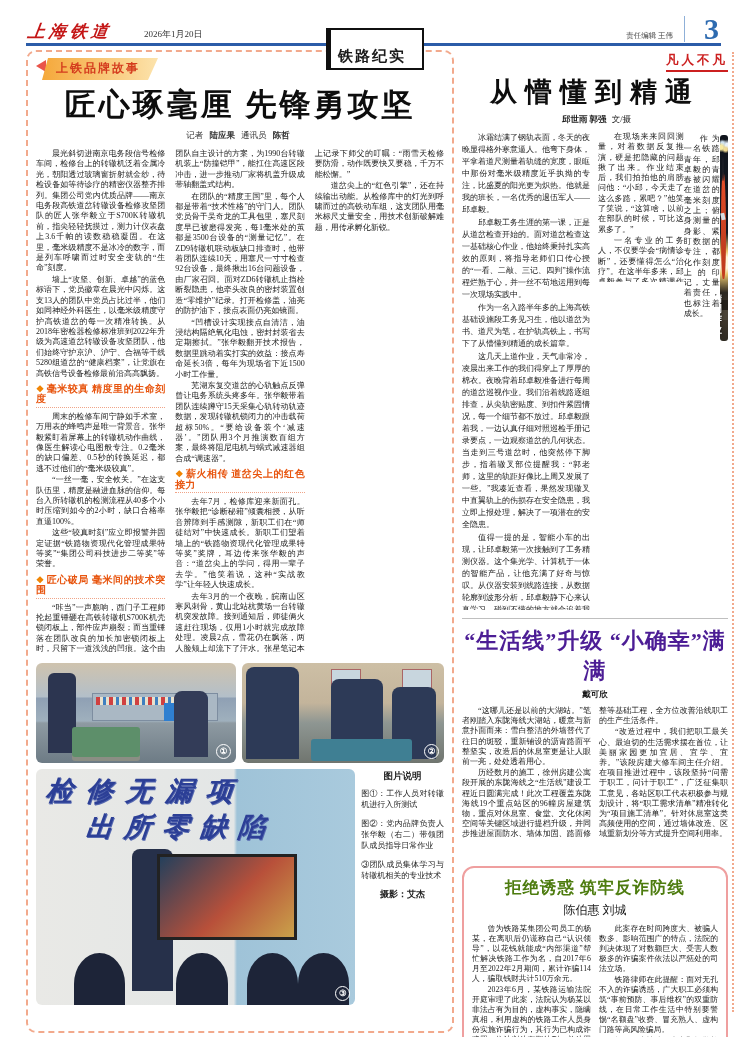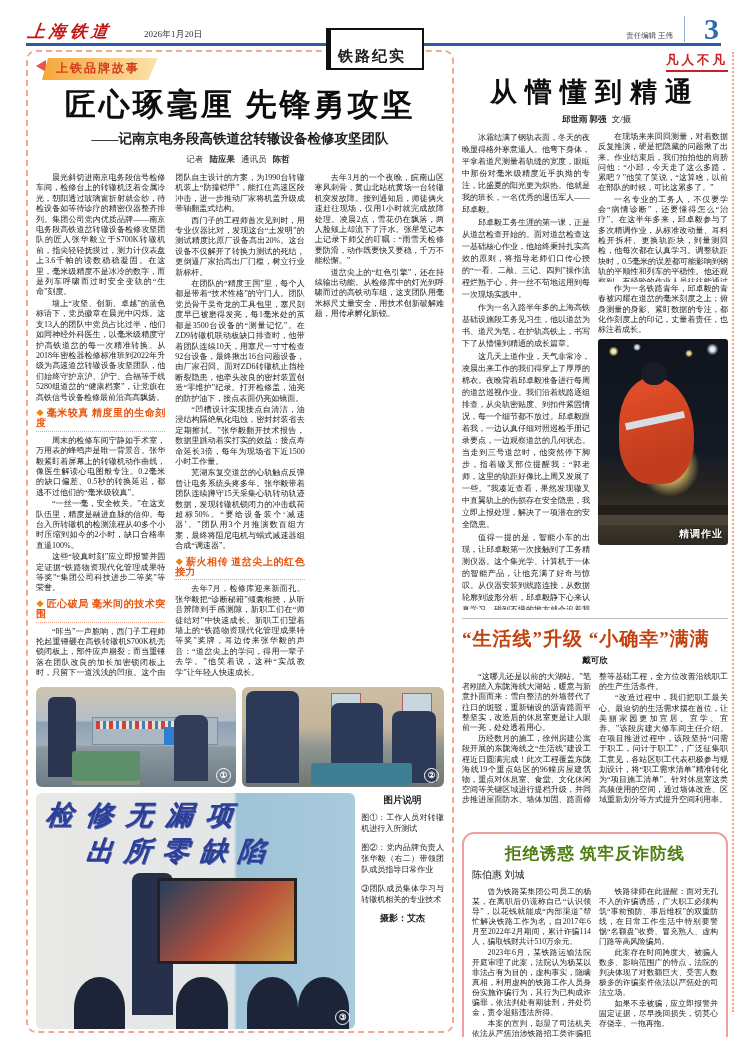--- a/index.html
+++ b/index.html
@@ -72,45 +72,45 @@
   .caption-col p{margin:0 0 8px;text-align:justify;}
   .photographer{font-weight:900;text-align:center;font-size:9px;margin-top:4px;}
   
   .col-label{position:absolute;right:0;top:0;color:#cc2020;font-weight:900;font-size:12.5px;
              letter-spacing:3px;border-bottom:2px solid #cc2020;padding-bottom:1px;}
   .r1-title{text-align:center;font-size:27px;font-weight:900;letter-spacing:8px;margin:22px 0 4px;color:#0d0d0d;}
   .r1-byline{text-align:center;font-size:8.5px;margin-bottom:6px;}
   .r1-byline b{margin:0 3px;}
   .two-col{display:flex;gap:8px;}
   .r1-colL{width:128px;height:478px;overflow:hidden;font-size:8px;line-height:12px;text-align:justify;}
-  .r1-colR{width:130px;font-size:8px;line-height:10.3px;text-align:justify;display:flex;flex-direction:column;}
+  .r1-colR{width:130px;font-size:8px;line-height:10.3px;text-align:justify;display:flex;flex-direction:row;}
   .r1-colR .textcut{height:150px;overflow:hidden;}
   .night-photo{position:relative;width:130px;height:206px;margin-top:3px;border-radius:3px;overflow:hidden;
      background:
        radial-gradient(circle 6px at 12% 6%,#f7e9a0 0 2px,transparent 5px),
        radial-gradient(circle 5px at 30% 4%,#cfe2f0 0 1.5px,transparent 4px),
        radial-gradient(circle 5px at 70% 7%,#f0d890 0 1.5px,transparent 4px),
        radial-gradient(circle 8px at 88% 5%,#e8f0f8 0 2px,transparent 6px),
        radial-gradient(circle 30px at 55% 62%,#fff7d8 0 6px,#e8c36a 12px,transparent 30px),
        linear-gradient(180deg,#10141c 0%,#141a24 55%,#2a2620 75%,#41382c 88%,#2e2a22 100%);}
   .worker{position:absolute;left:16%;top:18%;width:58%;height:52%;background:linear-gradient(160deg,#e8502a,#c23d1e 70%);
           border-radius:45% 55% 40% 40%;}
   .worker:before{content:"";position:absolute;left:30%;top:-14%;width:34%;height:22%;background:#1a1d26;border-radius:50%;}
   .worker .stripe{position:absolute;left:8%;top:38%;width:80%;height:7%;background:#d8dde2;transform:rotate(-12deg);}
   .rail{position:absolute;left:0;bottom:10%;width:100%;height:5%;background:#4a4336;box-shadow:0 -10px 0 #221f1a;}
   .photo-cap{position:absolute;right:5px;bottom:6px;color:#fff;font-size:10px;font-weight:700;letter-spacing:1px;text-shadow:0 0 3px #000;}
   .divider{border:0;border-top:1px solid #bfbfbf;margin:8px 0 7px;}
-  .r2-title{text-align:left;font-size:19px;font-weight:900;letter-spacing:1px;margin:2px 0 3px;color:#c2410c;}
+  .r2-title{text-align:center;font-size:22px;font-weight:900;letter-spacing:1px;margin:2px 0 3px;color:#4c1d95;}
   .r2-author{text-align:center;font-size:8.5px;font-weight:700;margin-bottom:5px;}
   .r2-body{height:152px;overflow:hidden;column-count:2;column-gap:8px;column-fill:auto;
            font-size:8px;line-height:10.2px;text-align:justify;}
   
   .law-box{margin-top:8px;border:2px solid #ef9f9f;border-radius:12px;padding:7px 8px;height:292px;box-sizing:border-box;}
   .law-title{text-align:center;font-size:16.5px;font-weight:900;letter-spacing:1px;margin:2px 0 3px;color:#4d7c0f;}
-  .law-authors{text-align:left;font-size:10px;margin-bottom:5px;}
+  .law-authors{text-align:center;font-size:12px;margin-bottom:5px;}
   .law-cols{display:flex;gap:8px;}
   .law-colL,.law-colR{width:120px;font-size:7.8px;line-height:10px;text-align:justify;color:#222;}
   .law-colL{height:238px;overflow:hidden;}
   .law-colR .textcut{height:172px;overflow:hidden;}
 </style>
 </head>
 <body>
 
 <div id="page">
 
@@ -124,38 +124,36 @@
     <span class="pageno">3</span>
   </div>
 
   <div class="right-edge-dots"></div>
 
   <div class="left-block">
     <div>
       <span class="badge-tip"></span><span class="badge">上铁品牌故事</span>
     </div>
     <div class="l-title">匠心琢毫厘 先锋勇攻坚</div>
-    <div class="l-subtitle">——记南京电务段高铁道岔转辙设备检修攻坚团队</div>
     <div class="l-byline">
       <span>记者</span>
       <b>陆应果</b>
       <span>通讯员</span>
       <b>陈哲</b>
     </div>
 
     <div class="l-body">
         <p class="para">晨光斜切进南京电务段信号检修车间，检修台上的转辙机泛着金属冷光，朝阳透过玻璃窗折射就金纱，待检设备如等待诊疗的精密仪器整齐排列。集团公司党内优质品牌——南京电务段高铁道岔转辙设备检修攻坚团队的匠人张华毅立于S700K转辙机前，指尖轻轻抚摸过，测力计仪表盘上3.6千帕的读数稳稳凝固。在这里，毫米级精度不是冰冷的数字，而是列车呼啸而过时安全变轨的“生命”刻度。</p>
         <p class="para">墙上“攻坚、创新、卓越”的蓝色标语下，党员徽章在晨光中闪烁。这支13人的团队中党员占比过半，他们如同神经外科医生，以毫米级精度守护高铁道岔的每一次精准转换。从2018年密检器检修标准班到2022年升级为高速道岔转辙设备攻坚团队，他们始终守护京沪、沪宁、合福等干线5280组道岔的“健康档案”，让党旗在高铁信号设备检修最前沿高高飘扬。</p>
         <div class="subhead"><span class="diamond">❖</span>毫米较真 精度里的生命刻度</div>
         <p class="para">周末的检修车间宁静如手术室，万用表的蜂鸣声是唯一背景音。张华毅紧盯着屏幕上的转辙机动作曲线，像医生解读心电图般专注。0.2毫米的缺口偏差、0.5秒的转换延迟，都逃不过他们的“毫米级较真”。</p>
         <p class="para">“一丝一毫，安全攸关。”在这支队伍里，精度是融进血脉的信仰。每台入所转辙机的检测流程从40多个小时压缩到如今的2小时，缺口合格率直逼100%。</p>
         <p class="para">这些“较真时刻”应立即报警并固定证据“铁路物资现代化管理成果特等奖”“集团公司科技进步二等奖”等荣誉。</p>
         <div class="subhead"><span class="diamond">❖</span>匠心破局 毫米间的技术突围</div>
         <p class="para">“咔当”一声脆响，西门子工程师抡起重锤砸在高铁转辙机S700K机壳锁闭板上，部件应声崩裂；而当重锤落在团队改良的加长加密锁闭板上时，只留下一道浅浅的凹痕。这个由团队自主设计的方案，为1990台转辙机装上“防撞铠甲”，能扛住高速区段冲击，进一步推动厂家将机盖升级成带轴翻盖式结构。</p>
-        <p class="para">西门子的工程师首次见到时，用专业仪器比对，发现这台“土发明”的测试精度比原厂设备高出20%。这台设备不仅解开了转换力测试的死结，更倒逼厂家抬高出厂门槛，树立行业新标杆。</p>
         <p class="para">在团队的“精度王国”里，每个人都是带着“技术性格”的守门人。团队党员骨干吴奇龙的工具包里，塞尺刻度早已被磨得发亮，每1毫米处的茧都是3500台设备的“测量记忆”。在ZD9转辙机联动板缺口排查时，他带着团队连续10天，用塞尺一寸寸检查92台设备，最终揪出16台问题设备，由厂家召回。面对ZD6转辙机止挡栓断裂隐患，他牵头改良的密封装置创造“零维护”纪录。打开检修盖，油亮的防护油下，接点表面仍亮如镜面。</p>
         <p class="para">“凹槽设计实现接点自清洁，油浸结构隔绝氧化电蚀，密封封装省去定期擦拭。”张华毅翻开技术报告，数据里跳动着实打实的效益：接点寿命延长3倍，每年为现场省下近1500小时工作量。</p>
         <p class="para">芜湖东复交道岔的心轨触点反弹曾让电务系统头疼多年。张华毅带着团队连续蹲守15天采集心轨转动轨迹数据，发现转辙机锁闭力的冲击载荷超标50%。“要给设备装个‘减速器’。”团队用3个月推演数百组方案，最终将阻尼电机与蜗式减速器组合成“调速器”。</p>
         <div class="subhead"><span class="diamond">❖</span>薪火相传 道岔尖上的红色接力</div>
         <p class="para">去年7月，检修库迎来新面孔。张华毅把“诊断秘籍”倾囊相授，从听音辨障到手感测隙，新职工们在“师徒结对”中快速成长。新职工们望着墙上的“铁路物资现代化管理成果特等奖”奖牌，耳边传来张华毅的声音：“道岔尖上的学问，得用一辈子去学。”他笑着说，这种“实战教学”让年轻人快速成长。</p>
         <p class="para">去年3月的一个夜晚，皖南山区寒风刺骨，黄山北站杭黄场一台转辙机突发故障。接到通知后，师徒俩火速赶往现场，仅用1小时就完成故障处理。凌晨2点，雪花仍在飘落，两人脸颊上却流下了汗水。张星笔记本上记录下师父的叮嘱：“雨雪天检修要防滑，动作既要快又要稳，千万不能松懈。”</p>
         <p class="para">道岔尖上的“红色引擎”，还在持续输出动能。从检修库中的灯光到呼啸而过的高铁动车组，这支团队用毫米标尺丈量安全，用技术创新破解难题，用传承孵化新锐。</p>
       </div>
 
     <div class="photo-strip">
@@ -252,22 +250,22 @@
       <div class="law-title">拒绝诱惑 筑牢反诈防线</div>
       <div class="law-authors">陈伯惠 刘城</div>
       <div class="law-cols">
         <div class="law-colL">
             <p class="para">曾为铁路某集团公司员工的杨某，在离职后仍谎称自己“认识领导”，以花钱就能成“内部渠道”帮忙解决铁路工作为名，自2017年6月至2022年2月期间，累计诈骗114人，骗取钱财共计510万余元。</p>
             <p class="para">2023年6月，某铁路运输法院开庭审理了此案，法院认为杨某以非法占有为目的，虚构事实，隐瞒真相，利用虚构的铁路工作人员身份实施诈骗行为，其行为已构成诈骗罪，依法判处有期徒刑，并处罚金，责令退赔违法所得。</p>
             <p class="para">本案的宣判，彰显了司法机关依法从严惩治涉铁路招工类诈骗犯罪的坚定决心，也为广大职工群众敲响了防范警钟。</p>
           </div>
         <div class="law-colR">
           <div class="textcut">
+              <p class="para">此案存在时间跨度大、被骗人数多、影响范围广的特点，法院的判决体现了对数额巨大、受害人数极多的诈骗案件依法以严惩处的司法立场。</p>
               <p class="para">铁路律师在此提醒：面对无孔不入的诈骗诱惑，广大职工必须构筑“事前预防、事后维权”的双重防线，在日常工作生活中特别要警惕“名额盘”收费、冒充熟人、虚构门路等高风险骗局。</p>
-              <p class="para">此案存在时间跨度大、被骗人数多、影响范围广的特点，法院的判决体现了对数额巨大、受害人数极多的诈骗案件依法以严惩处的司法立场。</p>
               <p class="para">如果不幸被骗，应立即报警并固定证据，尽早挽回损失，切莫心存侥幸、一拖再拖。</p>
             </div>
 
         </div>
       </div>
     </div>
   </div>
 </div>
 
 </body></html>

